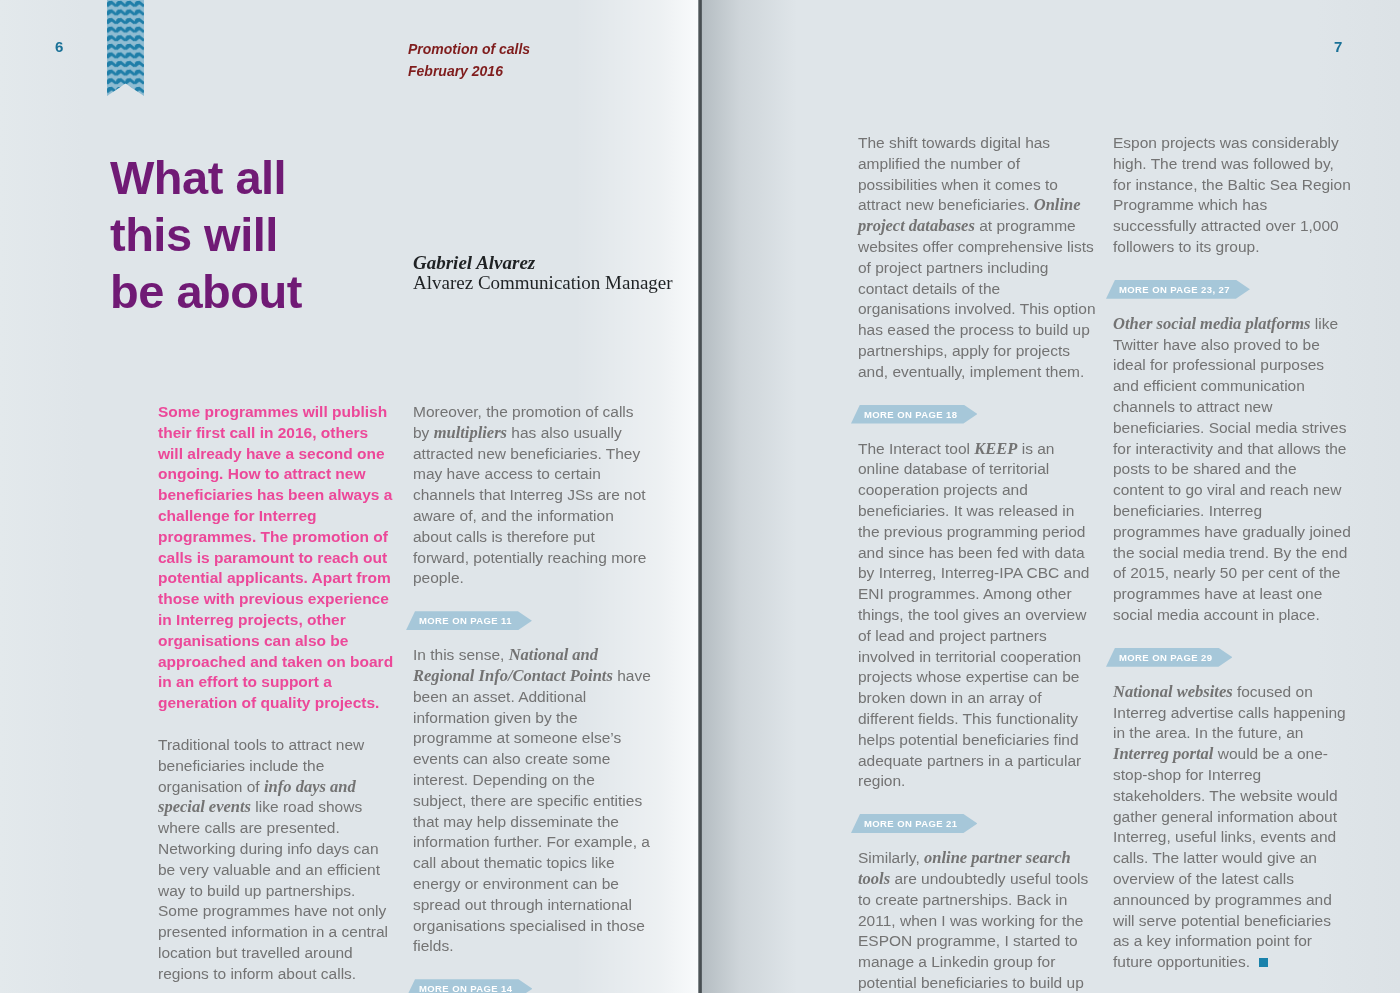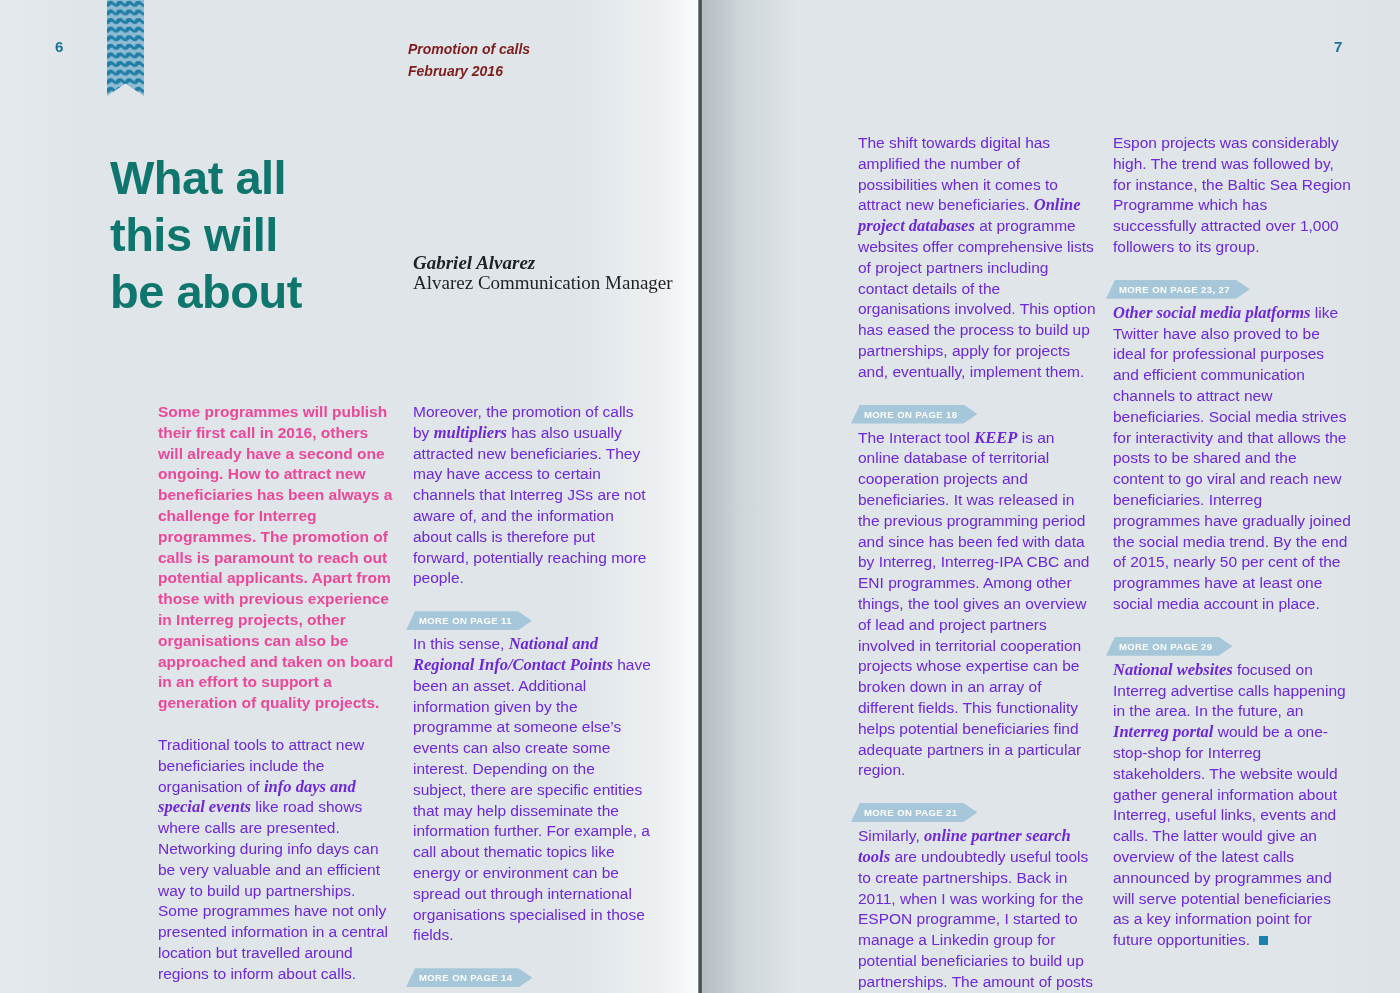--- a/index.html
+++ b/index.html
@@ -41,55 +41,55 @@
   }
 
   .ribbon {
     position: absolute; left: 107px; top: 0; width: 37px; height: 96px;
     clip-path: polygon(0 0, 100% 0, 100% 100%, 50% 87%, 0 100%);
   }
 
   .title {
     position: absolute; left: 110px; top: 118px; width: 232px;
     font-size: 47px; line-height: 57px; font-weight: bold;
-    color: #0f766e; letter-spacing: -0.5px;
+    color: #701a75; letter-spacing: -0.5px;
   }
 
   .author {
     position: absolute; left: 413px; top: 253px;
     font-family: "Liberation Serif", serif;
     font-size: 19px; line-height: 20px; color: #1f2224;
   }
   .author-name { font-weight: bold; font-style: italic; }
 
   
   .col { position: absolute; width: 238px; }
   #col1 { left: 158px; top: 402px; }
   #col2 { left: 413px; top: 402px; }
   #col3 { left: 858px; top: 133px; }
   #col4 { left: 1113px; top: 133px; }
 
   .para {
     font-size: 15.5px; line-height: 20.8px;
-    color: #6d28d9; margin: 0 0 21px 0;
+    color: #737373; margin: 0 0 21px 0;
   }
   .para .em {
     font-family: "Liberation Serif", serif;
     font-style: italic; font-weight: bold; font-size: 16.5px;
   }
   .para.intro { color: #ec4899; font-weight: bold; }
 
   .badge {
     display: inline-block;
     background: #a6c7d9; color: #ffffff;
     font-size: 9.5px; font-weight: bold; letter-spacing: 0.4px;
     text-transform: uppercase;
     padding: 4px 20px 4px 13px;
     clip-path: polygon(9px 0, calc(100% - 14px) 0, 100% 50%, calc(100% - 14px) 100%, 0 100%);
-    margin: -13px 0 4px -7px;
+    margin: -13px 0 15px -7px;
     white-space: nowrap;
   }
 
   .endmark {
     display: inline-block; width: 9px; height: 9px;
     background: #1a82ab; margin-left: 9px;
   }
 </style>
 </head>
 <body>

